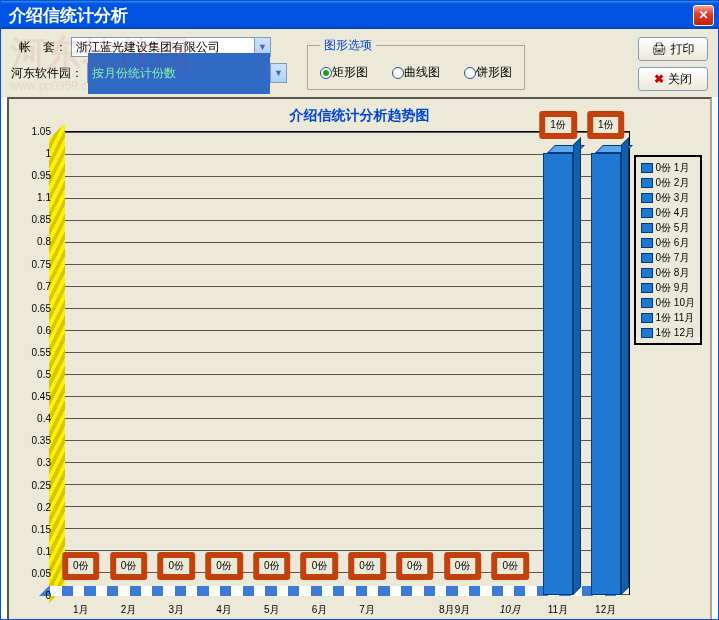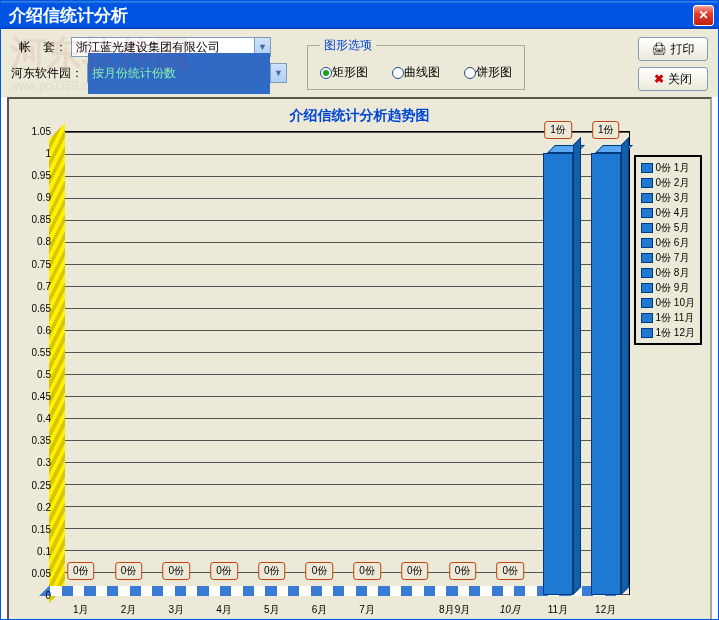--- a/index.html
+++ b/index.html
@@ -32,21 +32,21 @@
 .ytick { position: absolute; right: 100%; margin-right: 6px; font-size: 10px; transform: translateY(-50%); }
 .y3d { position: absolute; top: -8px; bottom: 8px; left: -8px; width: 16px; }
 .y3d::before { content: ""; position: absolute; inset: 0; background: repeating-linear-gradient(-45deg, #fff200 0 6px, #dbc500 6px 12px); transform: skewY(-45deg); transform-origin: top right; }
 .floor { position: absolute; left: -8px; right: 0; bottom: -1px; height: 10px; }
 .floor::before { content: ""; position: absolute; left: 0; right: 0; top: 0; bottom: 0; background: repeating-linear-gradient(45deg, #3a7bd5 0 8px, #fff 8px 16px); transform: skewX(-45deg); transform-origin: top left; }
 .bars { position: absolute; inset: 0; }
 .bar-wrap { position: absolute; bottom: 0; width: 30px; }
 .bar-top { position: absolute; top: -8px; left: 8px; width: 30px; height: 8px; background: #5aa9f0; transform: skewX(-45deg); border: 1px solid #003a7a; }
 .bar-side { position: absolute; top: -8px; right: -8px; width: 8px; bottom: 0; background: #125ea8; transform: skewY(-45deg); transform-origin: top left; border: 1px solid #003a7a; }
 .bar-front { position: absolute; inset: 0; background: #1f78d1; border: 1px solid #003a7a; }
-.bar-label { position: absolute; bottom: 100%; left: 50%; transform: translate(-50%, -14px); background: #ece9d8; border: 1px solid #c2410c; border-radius: 3px; padding: 1px 5px; font-size: 10px; white-space: nowrap; }
+.bar-label { position: absolute; bottom: 100%; left: 50%; transform: translate(-50%, -14px); background: #ece9d8; border: 6px solid #c2410c; border-radius: 3px; padding: 1px 5px; font-size: 10px; white-space: nowrap; }
 .xticks { position: absolute; left: 0; right: 0; top: 100%; height: 28px; }
 .xtick { position: absolute; top: 8px; font-size: 10px; transform: translateX(-50%); white-space: nowrap; }
 .legend-box { border: 2px solid #000; background: #ece9d8; padding: 3px 5px; font-size: 10px; align-self: flex-start; margin-top: 24px; margin-right: 4px; }
 .legend-item { display: flex; align-items: center; gap: 3px; line-height: 15px; white-space: nowrap; }
 .swatch { width: 12px; height: 10px; background: #1f78d1; border: 1px solid #003a7a; }
 .watermark { position: absolute; top: 30px; left: 10px; opacity: 0.08; pointer-events: none; }
 .watermark .wm1 { font-size: 36px; font-weight: bold; color: #b91c1c; }
 .watermark .wm2 { font-size: 12px; color: #333; }
 </style>
 </head>
@@ -209,21 +209,21 @@
         <div class="ytick" style="top: 61.9048%;">0.4</div>
         <div class="ytick" style="top: 57.1429%;">0.45</div>
         <div class="ytick" style="top: 52.381%;">0.5</div>
         <div class="ytick" style="top: 47.619%;">0.55</div>
         <div class="ytick" style="top: 42.8571%;">0.6</div>
         <div class="ytick" style="top: 38.0952%;">0.65</div>
         <div class="ytick" style="top: 33.3333%;">0.7</div>
         <div class="ytick" style="top: 28.5714%;">0.75</div>
         <div class="ytick" style="top: 23.8095%;">0.8</div>
         <div class="ytick" style="top: 19.0476%;">0.85</div>
-        <div class="ytick" style="top: 14.2857%;">0.9</div>
+        <div class="ytick" style="top: 14.2857%;">1.1</div>
         <div class="ytick" style="top: 9.52381%;">0.95</div>
         <div class="ytick" style="top: 4.7619%;">1</div>
         <div class="ytick" style="top: 0%;">1.05</div>
       </div>
     <div class="legend-box" id="legend">
         <div class="legend-item">
           <span class="swatch"></span>
           <span>0份 1月</span>
         </div>
         <div class="legend-item">

